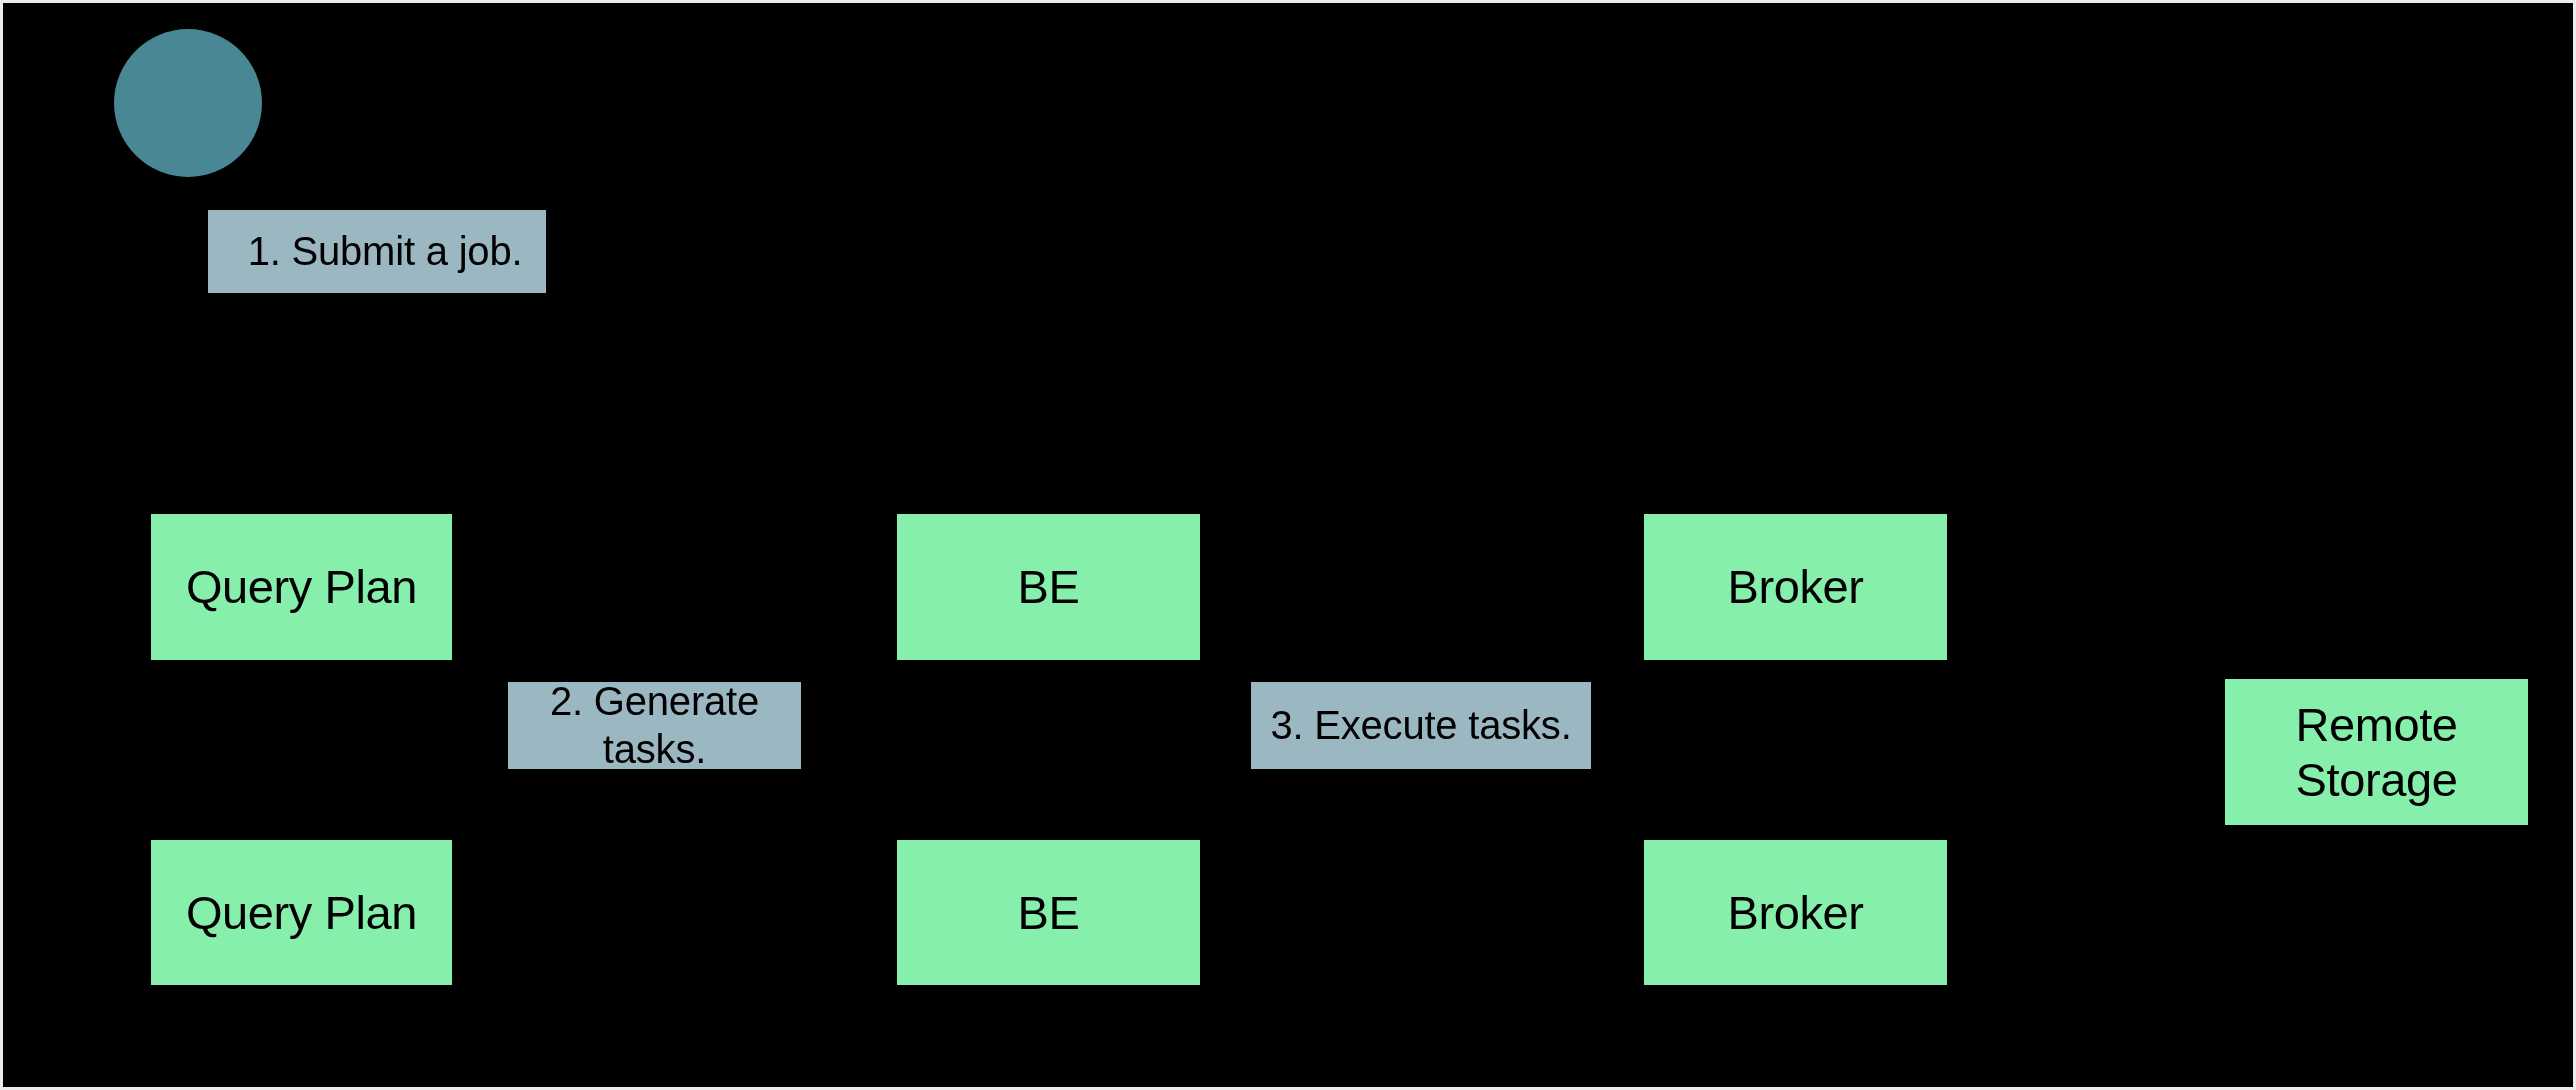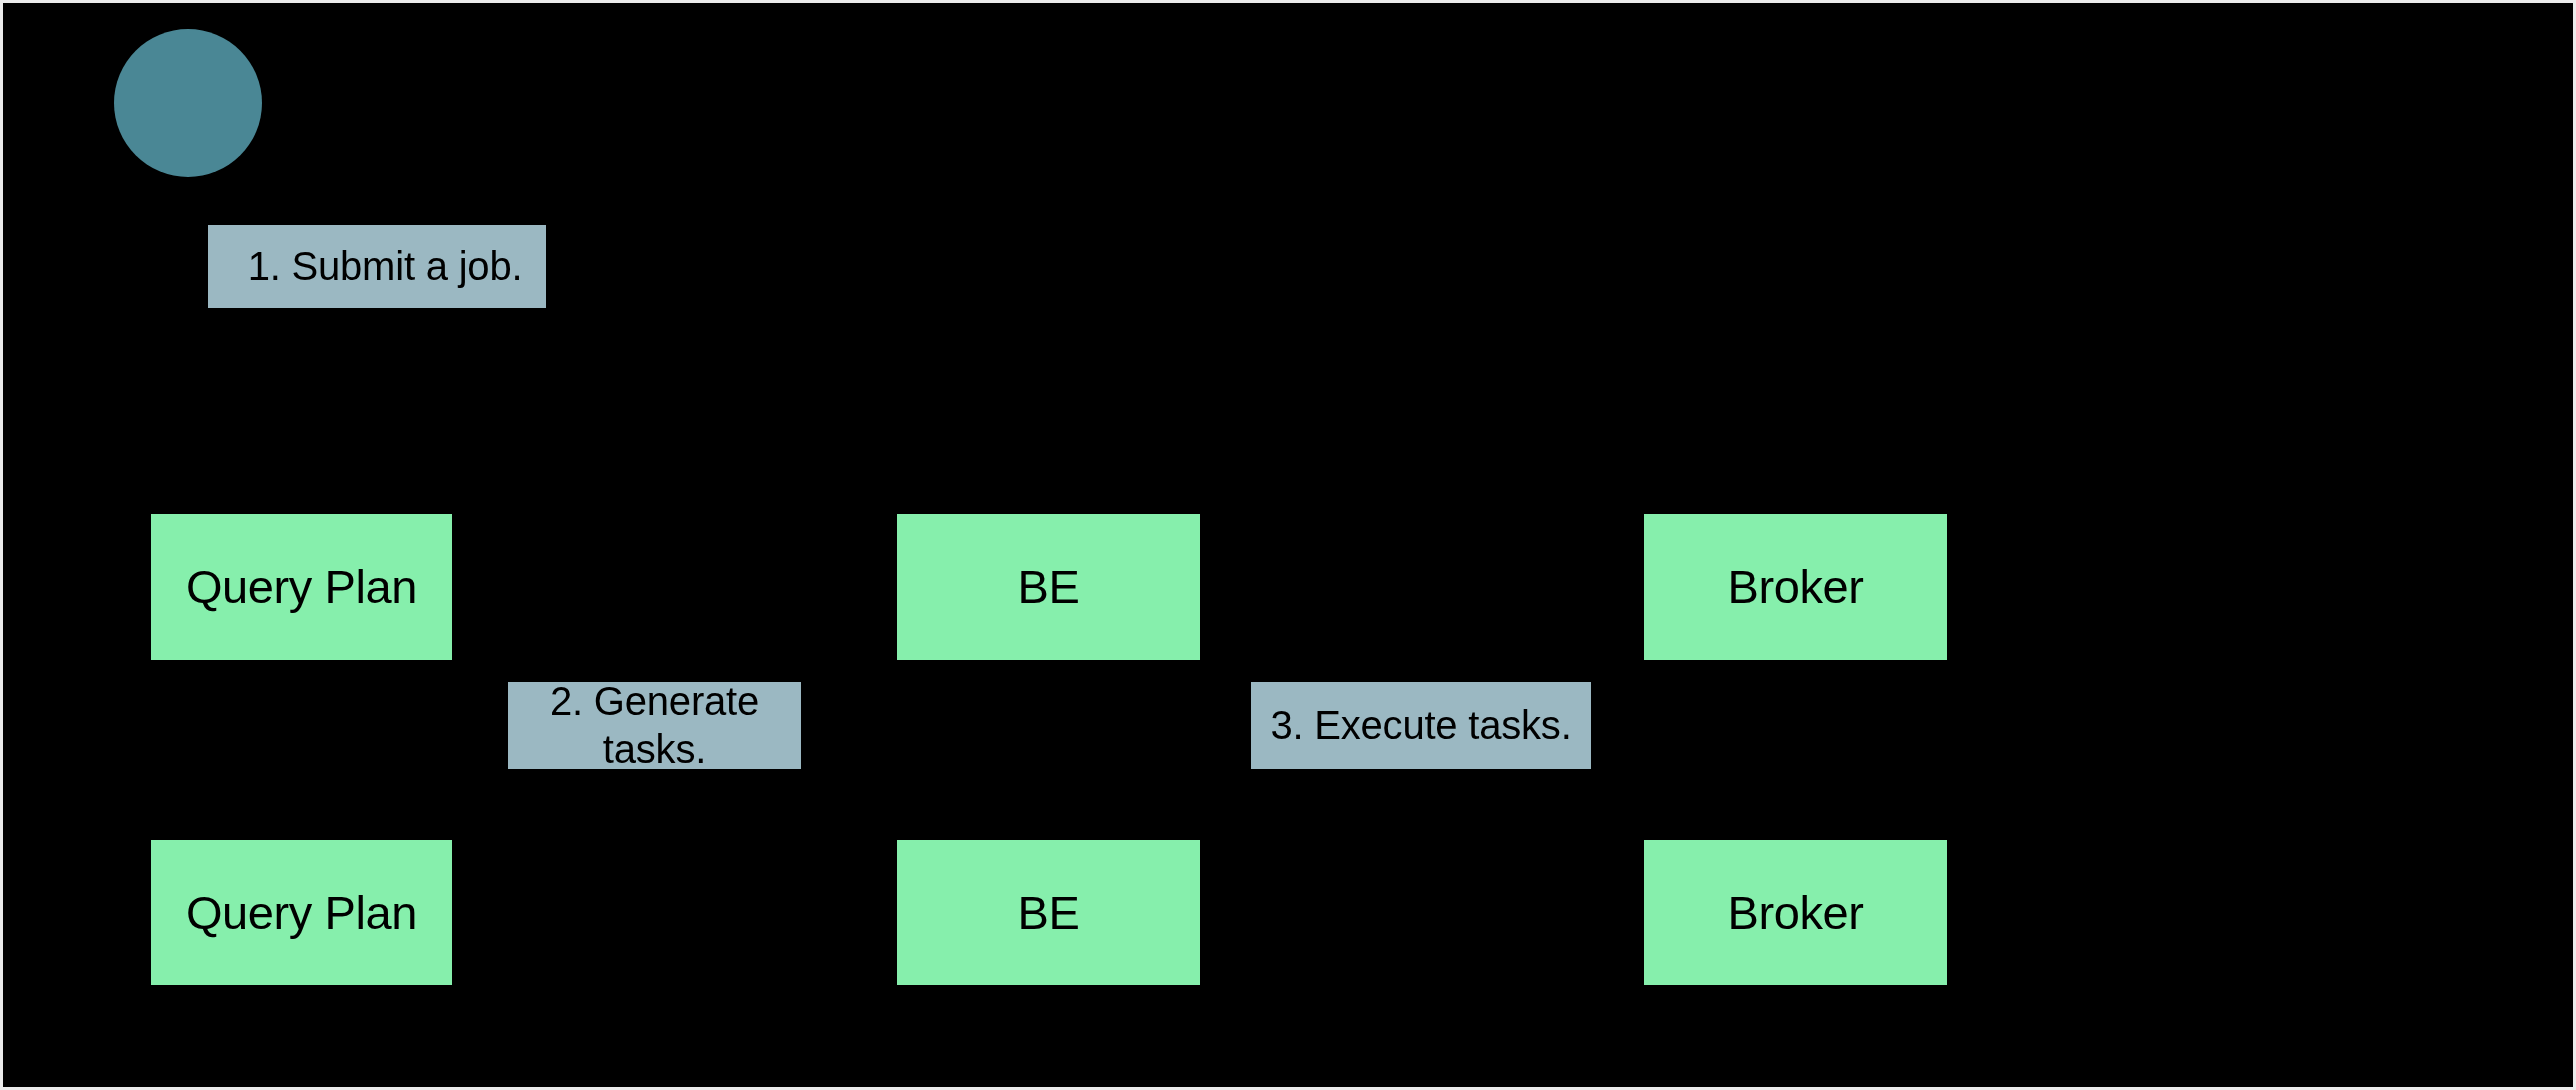--- a/index.html
+++ b/index.html
@@ -55,21 +55,21 @@
 </style>
 </head>
 <body>
 
 <div id="canvas">
 
   <div class="node node-circle" style="left:111px; top:26px; width:148px; height:148px;">
     <span></span>
   </div>
 
-  <div class="node node-label" style="left:205px; top:222px; width:338px; height:83px;padding-left:16px;">
+  <div class="node node-label" style="left:205px; top:207px; width:338px; height:83px;padding-left:16px;">
     <span>1. Submit a job.</span>
   </div>
 
   <div class="node node-box" style="left:148px; top:511px; width:301px; height:146px;">
     <span>Query Plan</span>
   </div>
 
   <div class="node node-box" style="left:894px; top:511px; width:303px; height:146px;">
     <span>BE</span>
   </div>
@@ -79,20 +79,24 @@
   </div>
 
   <div class="node node-label" style="left:505px; top:679px; width:293px; height:87px;">
     <span>2. Generate tasks.</span>
   </div>
 
   <div class="node node-label" style="left:1248px; top:679px; width:340px; height:87px;">
     <span>3. Execute tasks.</span>
   </div>
 
+  <div class="node node-box node-multiline" style="left:2222px; top:676px; width:303px; height:146px;">
+    <span>Remote</span>
+    <span>Storage</span>
+  </div>
 
   <div class="node node-box" style="left:148px; top:837px; width:301px; height:145px;">
     <span>Query Plan</span>
   </div>
 
   <div class="node node-box" style="left:894px; top:837px; width:303px; height:145px;">
     <span>BE</span>
   </div>
 
   <div class="node node-box" style="left:1641px; top:837px; width:303px; height:145px;">

